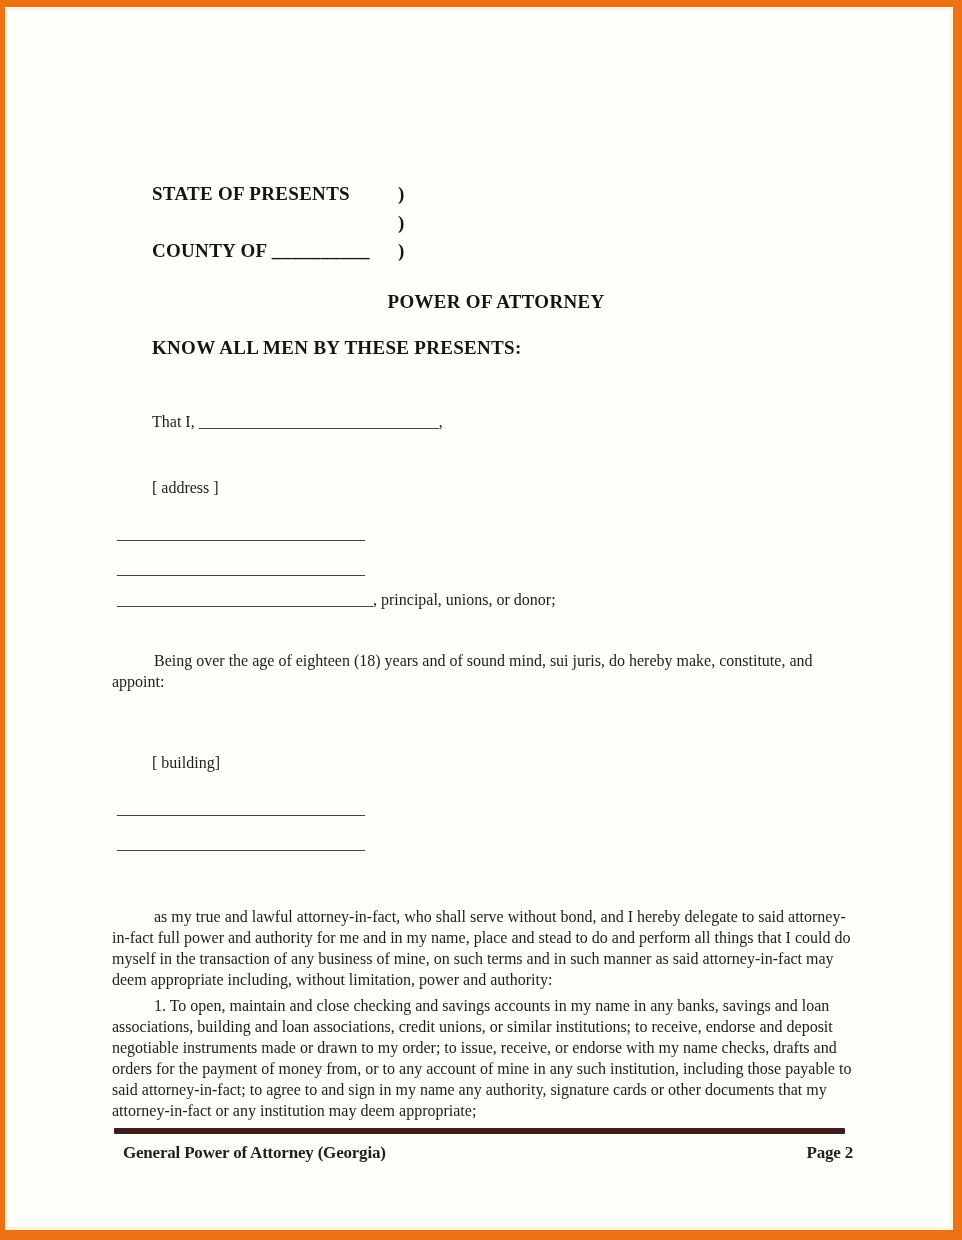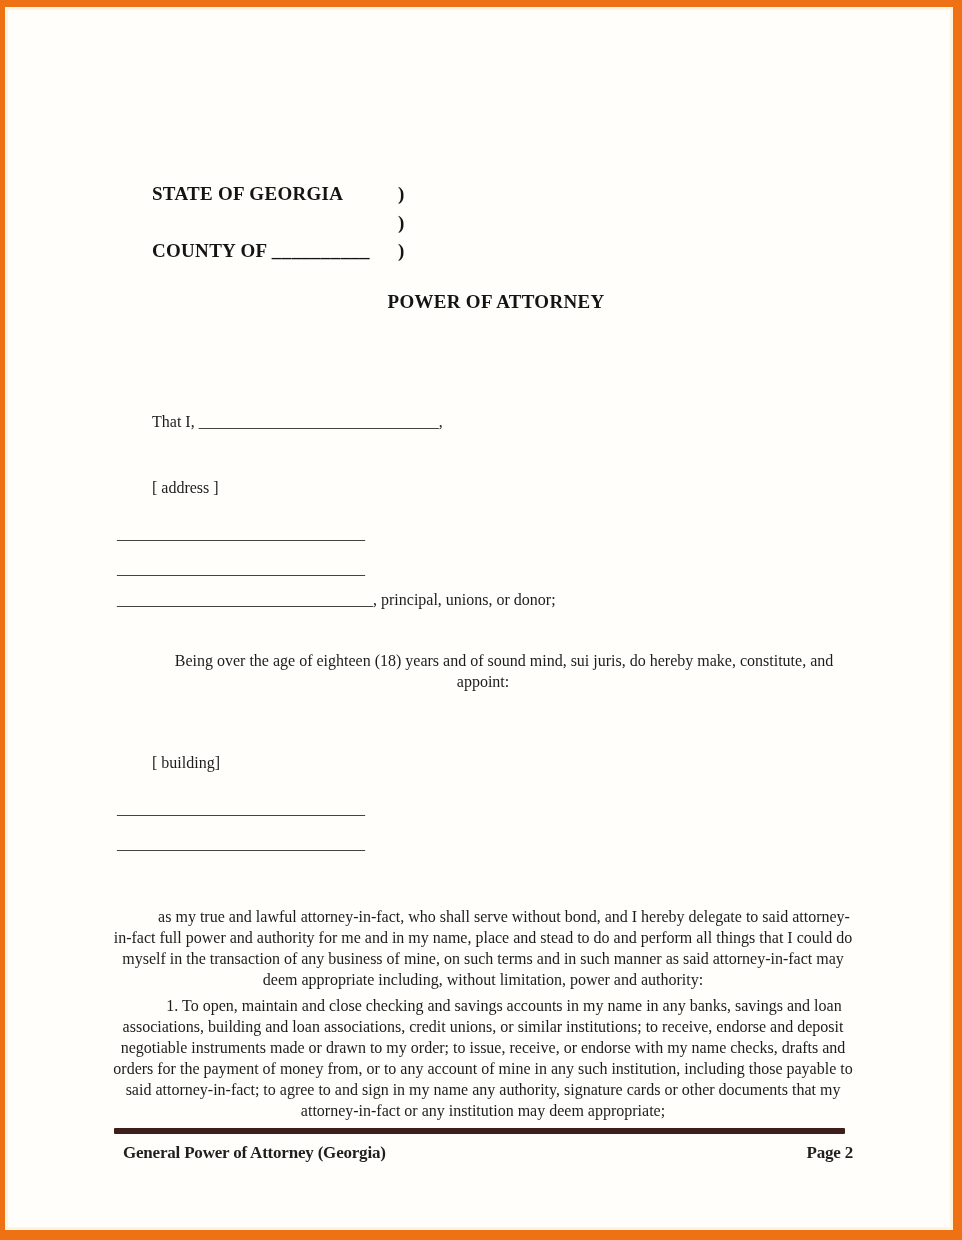--- a/index.html
+++ b/index.html
@@ -25,21 +25,21 @@
     background:var(--page_background,#fffefa);
     box-shadow:inset 0 0 0 3px #fdf5df;
   }
   .pos{position:absolute;white-space:nowrap;font-size:16px;line-height:21px;}
   .b{font-weight:bold;font-size:19px;line-height:23px;letter-spacing:0.3px;color:#141414;}
   .center{text-align:center;white-space:nowrap;margin-left:17px;}
   .para{
     white-space:normal;
     width:742px;
     text-indent:42px;
-    text-align:center;
+    text-align:left;
   }
   .rule{
     width:731px;height:6px;
     background:var(--footer_rule,#3e1d1a);
     border-radius:1px;
   }
   .footer-row{
     width:730px;
     display:flex;
     justify-content:space-between;
@@ -49,30 +49,31 @@
     letter-spacing:-0.2px;
     color:#1f1f1f;
     margin-left:8px;
   }
 </style>
 </head>
 <body>
 
 <div class="page">
 
-  <span class="pos b" style="left:147px;top:175px">STATE OF GEORGIA</span>
+  <span class="pos b" style="left:147px;top:175px">STATE OF PRESENTS</span>
   <span class="pos b" style="left:393px;top:175px">)</span>
 
   <span class="pos b" style="left:393px;top:204px">)</span>
 
   <span class="pos b" style="left:147px;top:232px">COUNTY OF __________</span>
   <span class="pos b" style="left:393px;top:232px">)</span>
 
   <div class="pos b center" style="left:0;top:283px;width:948px">POWER OF ATTORNEY</div>
 
+  <div class="pos b" style="left:147px;top:329px">KNOW ALL MEN BY THESE PRESENTS:</div>
 
   <div class="pos" style="left:147px;top:404px">That I, ______________________________,</div>
 
   <div class="pos" style="left:147px;top:470px">[ address ]</div>
 
   <div class="pos" style="left:112px;top:516px">_______________________________</div>
 
   <div class="pos" style="left:112px;top:551px">_______________________________</div>
 
   <div class="pos" style="left:112px;top:582px">________________________________, principal, unions, or donor;</div>

